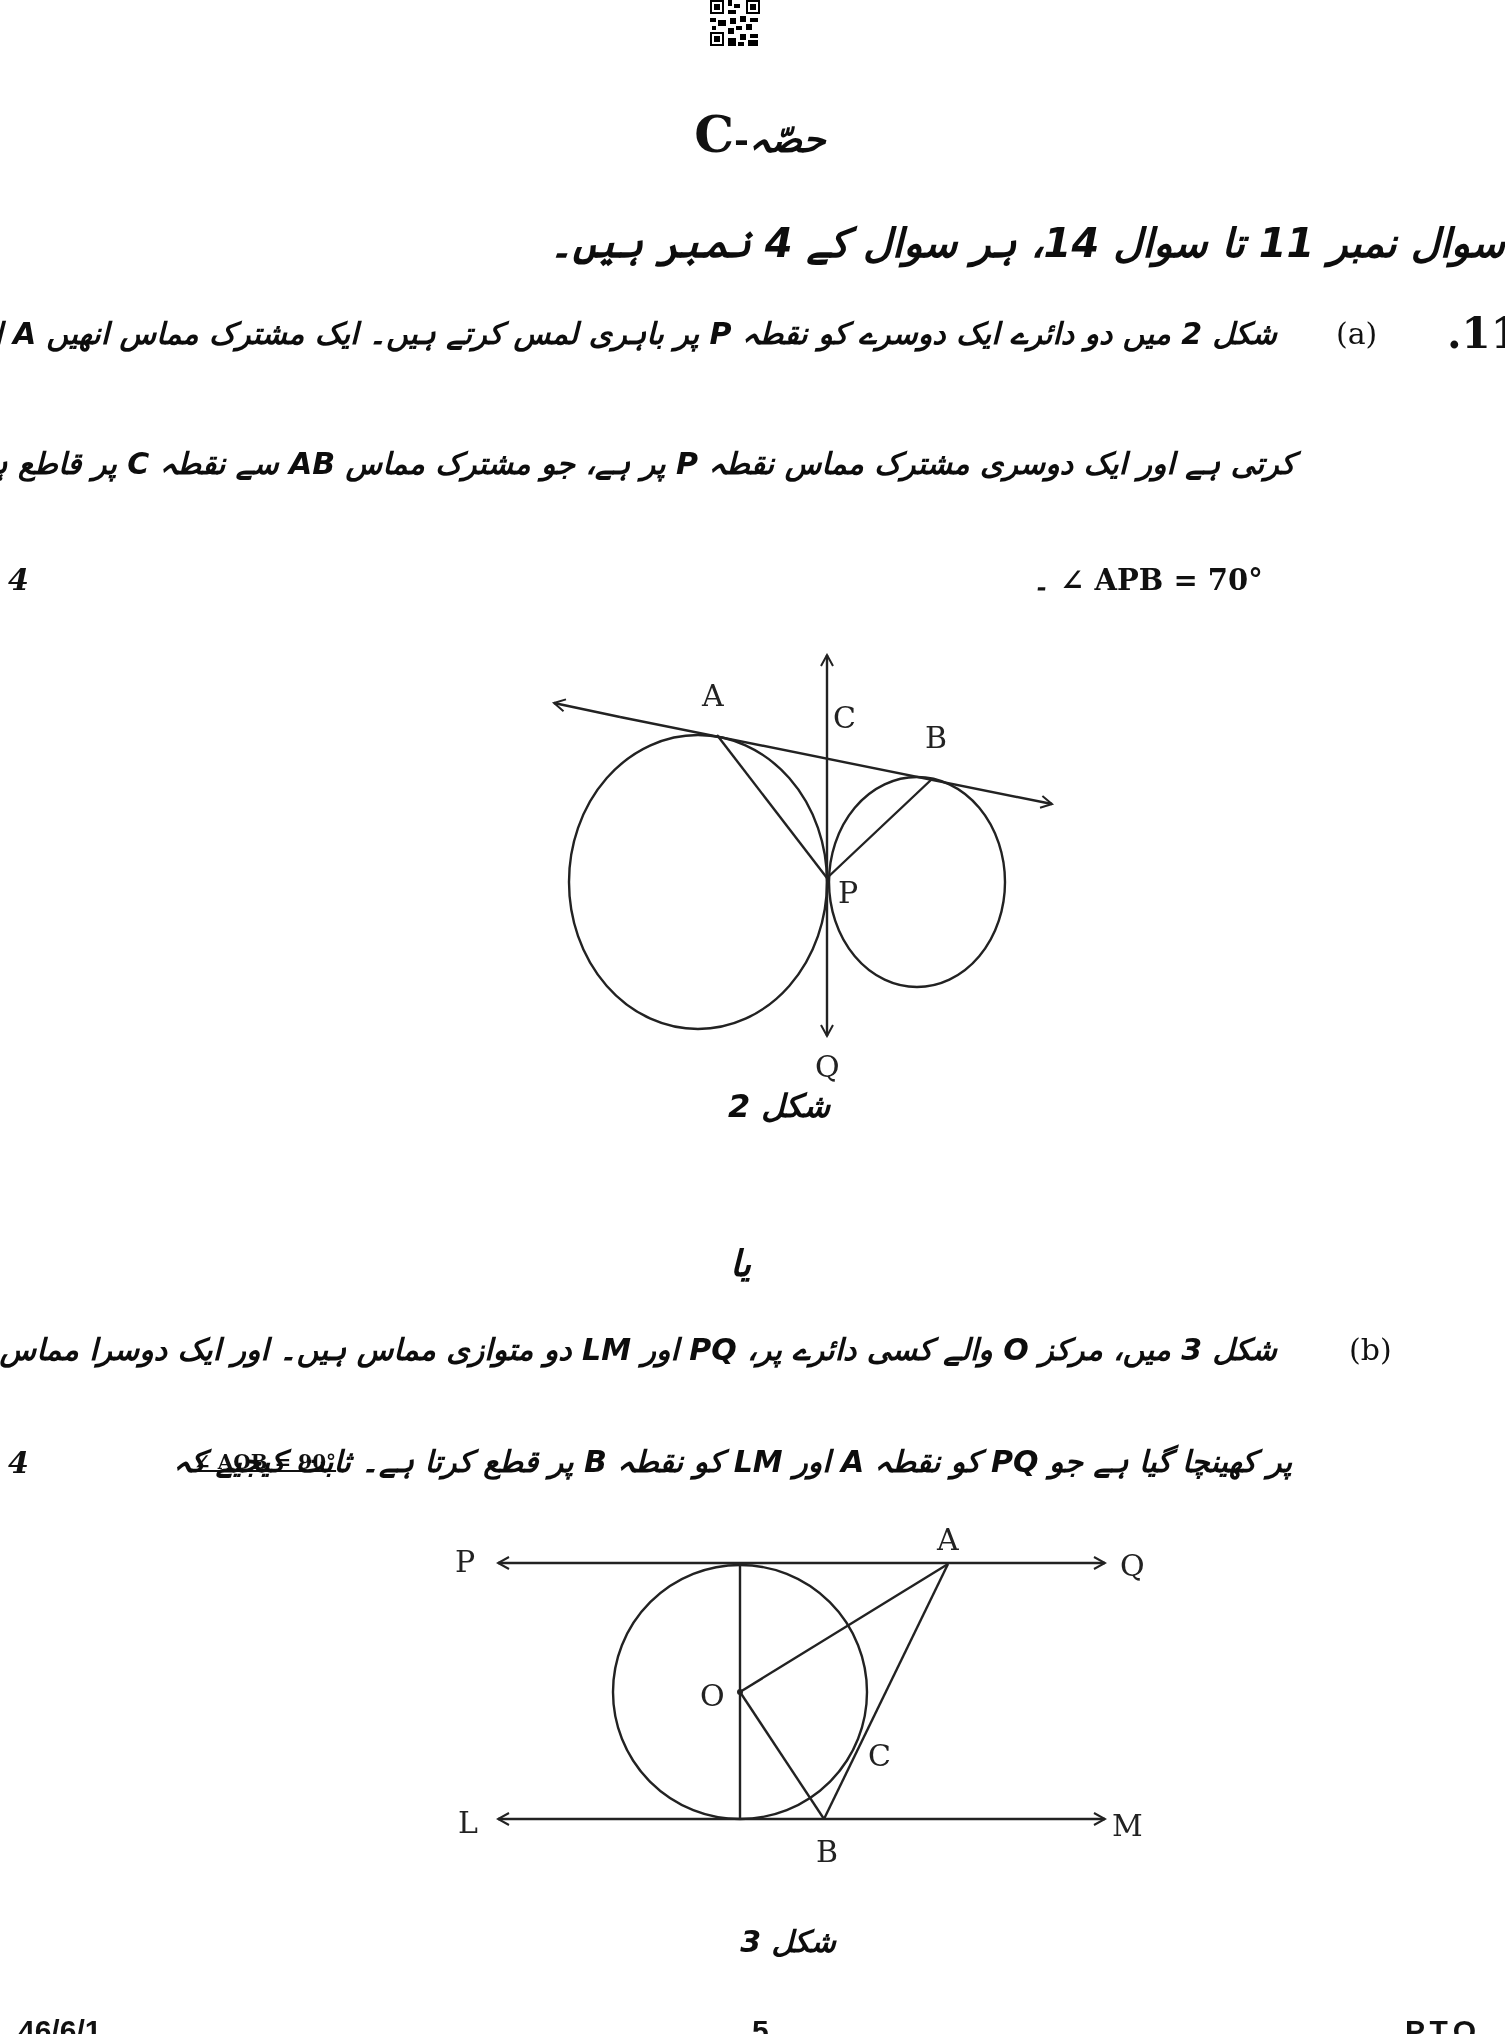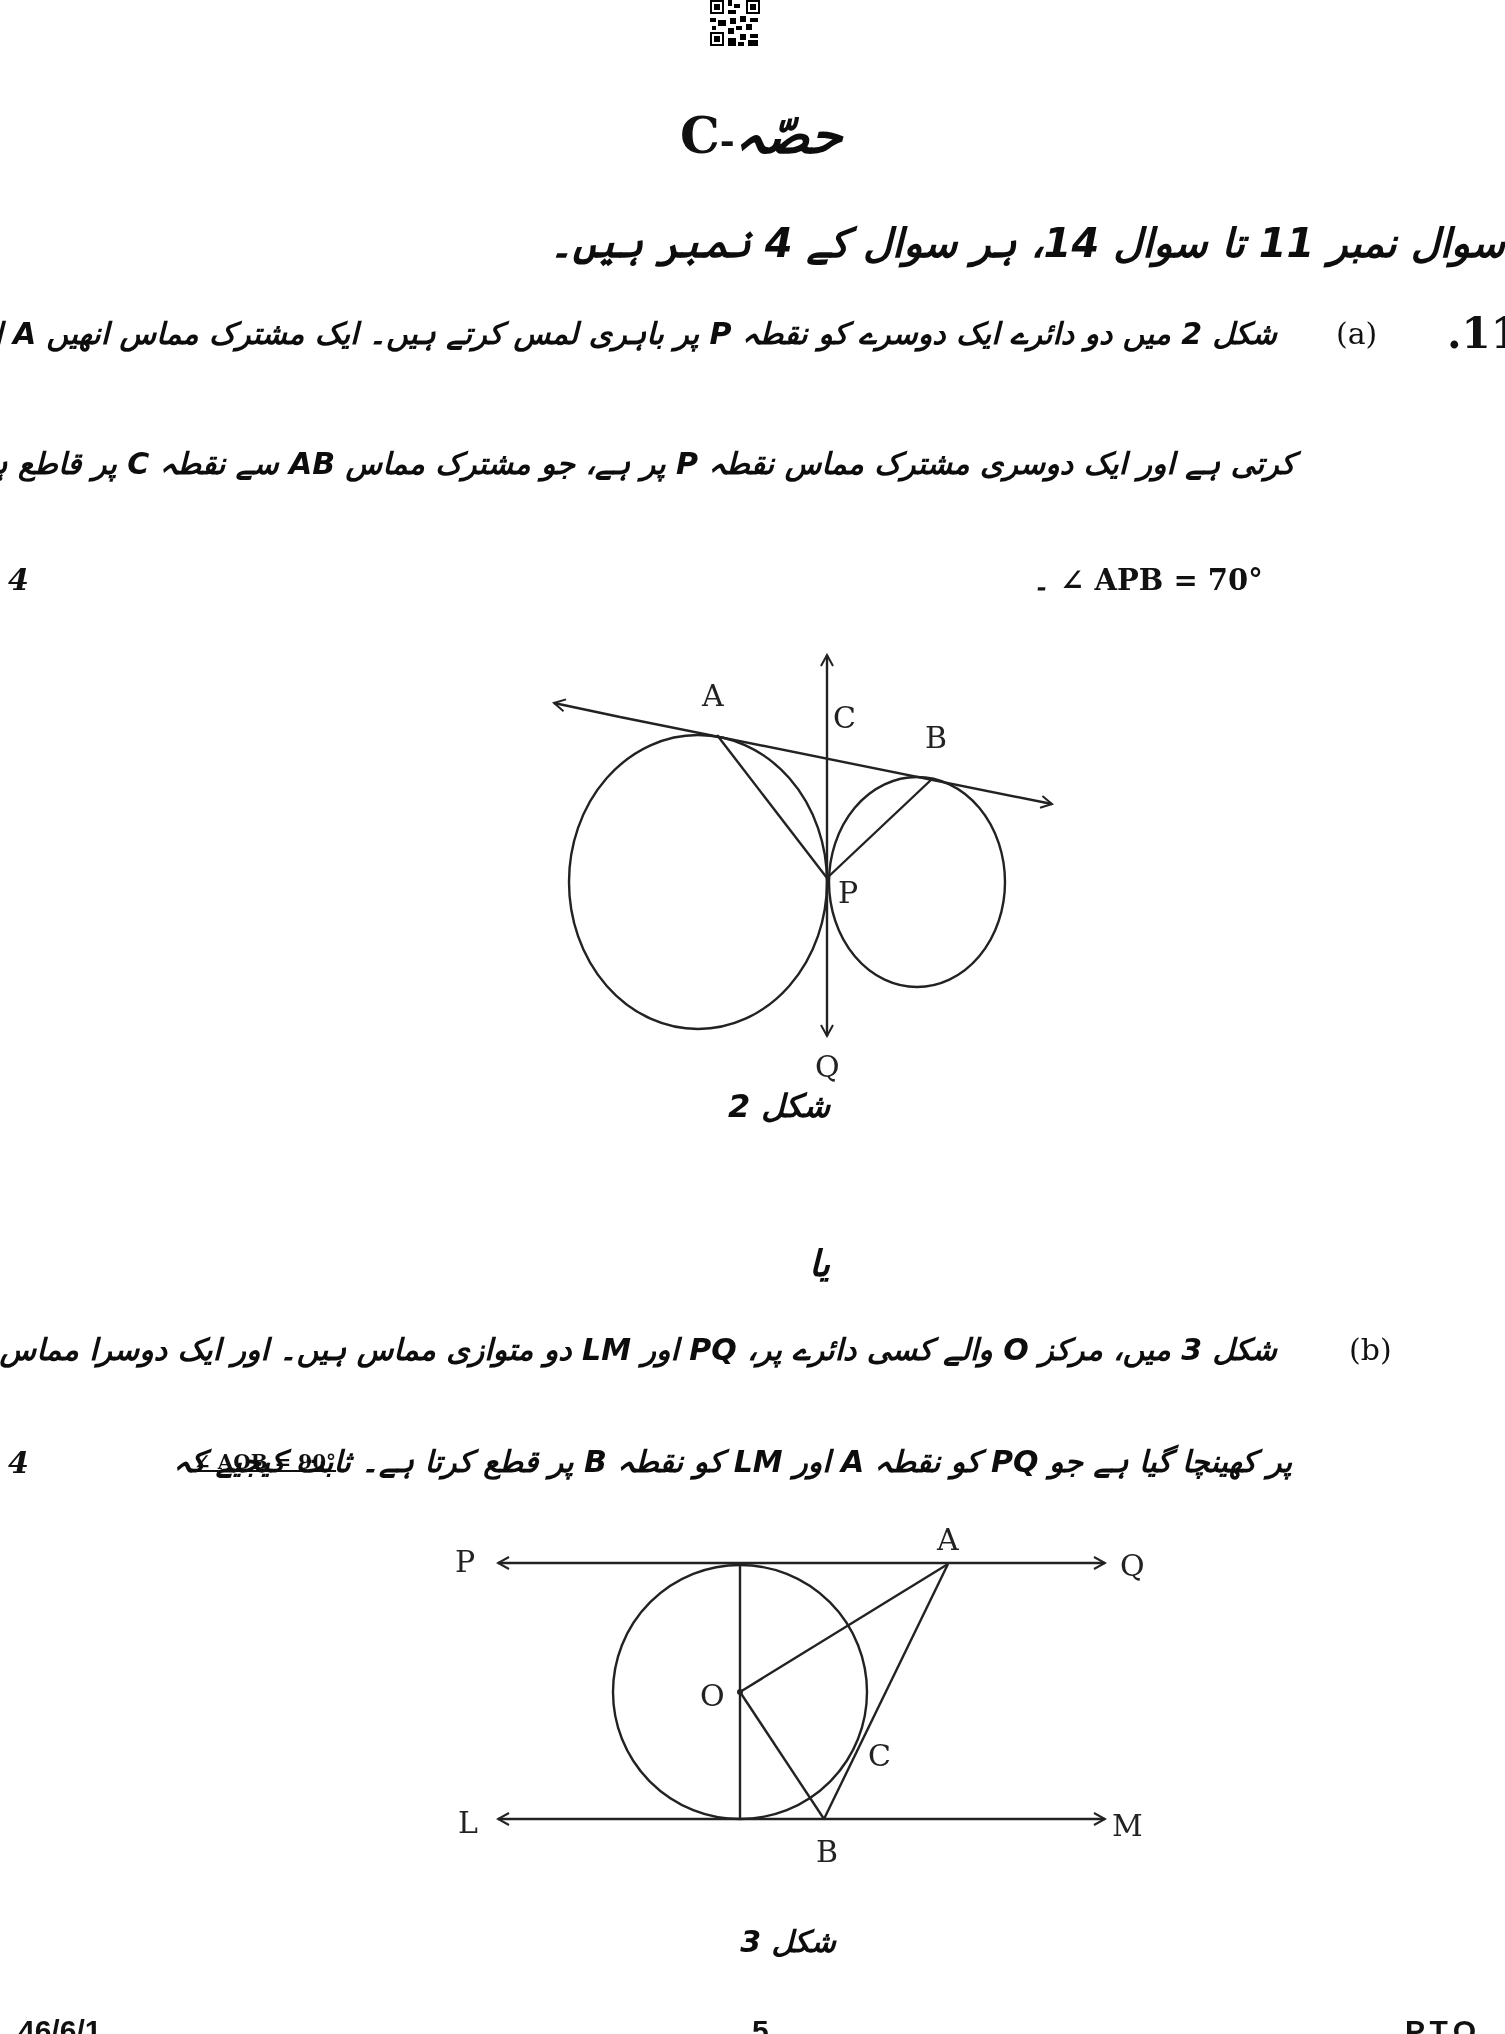--- a/index.html
+++ b/index.html
@@ -42,21 +42,21 @@
     <rect x="13" y="13" width="3" height="2" fill="#000"></rect>
     <rect x="9" y="19" width="4" height="4" fill="#000"></rect>
   <rect x="15" y="17" width="3" height="3" fill="#000"></rect>
     <rect x="20" y="17" width="4" height="2" fill="#000"></rect>
     <rect x="19" y="20" width="5" height="3" fill="#000"></rect>
   <rect x="14" y="21" width="3" height="2" fill="#000"></rect>
     <rect x="1" y="13" width="2" height="2" fill="#000"></rect>
 </svg>
 
 <div class="abs" style="left:680px; top:100px; width:160px; text-align:center; direction:ltr; font-size:50px; line-height:70px;">
-  <span class="latin-b">C</span><span class="latin-b" style="font-size:36px;">-</span><span class="urdu" style="font-size:52px;margin-top:35px;">حصّہ</span>
+  <span class="latin-b">C</span><span class="latin-b" style="font-size:36px;">-</span><span class="urdu" style="font-size:37px;margin-top:35px;">حصّہ</span>
 </div>
 
 <div class="abs urdu" style="right:0px; top:215px; font-size:40px; line-height:56px;">سوال نمبر 11 تا سوال 14، ہر سوال کے 4 نمبر ہیں۔</div>
 
 <div class="abs latin-b" style="left:1447px; top:312px; font-size:42px; line-height:44px;">.11</div>
 <div class="abs latin-b" style="left:1336px; top:312px; font-size:30px; font-weight:normal; line-height:44px;">(a)</div>
 <div class="abs urdu" style="right:228px; top:308px; width:1170px; font-size:30px; line-height:52px; text-align:justify; text-align-last:justify;">شکل 2 میں دو دائرے ایک دوسرے کو نقطہ P پر باہری لمس کرتے ہیں۔ ایک مشترک مماس انھیں A اور B پر لمس</div>
 <div class="abs urdu" style="right:210px; top:438px; width:1150px; font-size:30px; line-height:52px; text-align:justify; text-align-last:justify;">کرتی ہے اور ایک دوسری مشترک مماس نقطہ P پر ہے، جو مشترک مماس AB سے نقطہ C پر قاطع ہے۔ ثابت کیجیے کہ</div>
 <div class="abs marks" style="top:560px; line-height:40px;">4</div>
 <div class="abs latin-b" style="left:1033px; top:558px; font-size:29px; line-height:44px; direction:ltr;">۔ ∠ APB = 70°</div>
@@ -109,21 +109,21 @@
   <text class="fig-label" x="458" y="1833">L</text>
   <text class="fig-label" x="1112" y="1836">M</text>
   <text class="fig-label" x="937" y="1550">A</text>
   <text class="fig-label" x="816" y="1862">B</text>
   <text class="fig-label" x="868" y="1766">C</text>
   <text class="fig-label" x="700" y="1706">O</text>
 </svg>
 
 <div class="abs urdu" style="left:730px; top:1082px; width:100px; text-align:center; font-size:32px; line-height:48px;">شکل 2</div>
 
-<div class="abs urdu" style="left:730px; top:1238px; width:100px; text-align:right; font-size:36px; line-height:52px;">یا</div>
+<div class="abs urdu" style="left:730px; top:1238px; width:100px; text-align:left; font-size:36px; line-height:52px;">یا</div>
 
 <div class="abs latin-b" style="left:1349px; top:1328px; font-size:30px; font-weight:normal; line-height:44px;">(b)</div>
 <div class="abs urdu" style="right:228px; top:1324px; width:1175px; font-size:30px; line-height:52px; text-align:justify; text-align-last:justify;">شکل 3 میں، مرکز O والے کسی دائرے پر، PQ اور LM دو متوازی مماس ہیں۔ اور ایک دوسرا مماس AB، نقطہ C</div>
 <div class="abs marks" style="top:1443px; line-height:40px;">4</div>
 <div class="abs latin-b" style="left:194px; top:1440px; font-size:20px; line-height:44px; direction:ltr;text-decoration:underline;">∠ AOB = 90°</div>
 <div class="abs urdu" style="right:213px; top:1436px; width:850px; font-size:30px; line-height:52px; text-align:justify; text-align-last:justify;">پر کھینچا گیا ہے جو PQ کو نقطہ A اور LM کو نقطہ B پر قطع کرتا ہے۔ ثابت کیجیے کہ</div>
 
 <div class="abs urdu" style="left:738px; top:1918px; width:100px; text-align:center; font-size:30px; line-height:48px;">شکل 3</div>
 
 <div class="abs footer" style="left:18px;">46/6/1</div>

